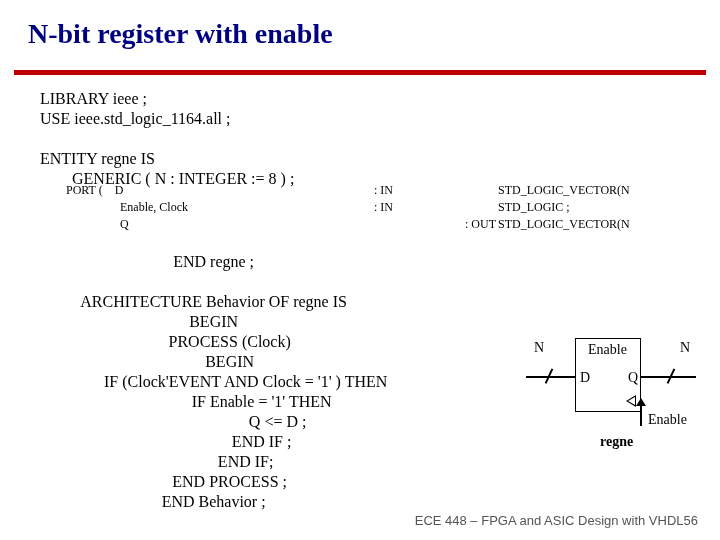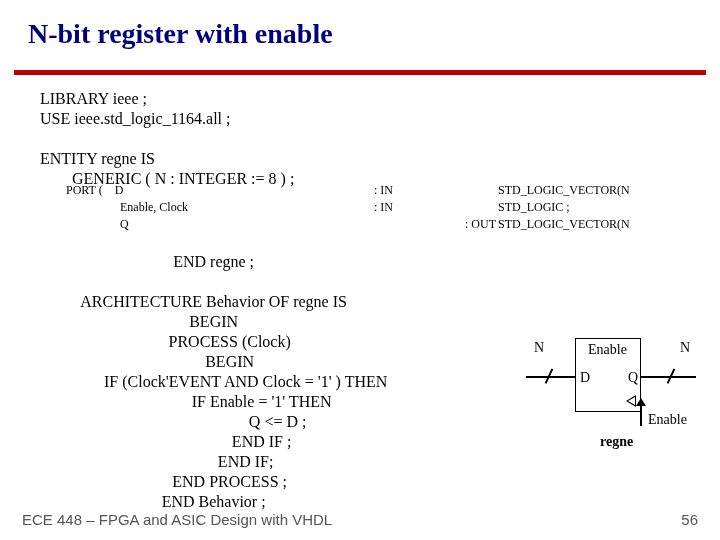--- a/index.html
+++ b/index.html
@@ -40,24 +40,24 @@
   .c1 { width: 330px; }
   .c2 { width: 60px; margin-top: 32px; }
   .c3 { width: 60px; text-align: right; }
   .c4 { }
   .footer {
     position: absolute;
     bottom: 12px;
     left: 22px;
     right: 22px;
     font-family: Arial, sans-serif;
-    font-size: 15px;
+    font-size: 13px;
     color: #555;
     display: flex;
-    justify-content: space-between;
+    justify-content: flex-end;
   }
   
   .diagram {
     position: absolute;
     left: 520px;
     top: 330px;
     width: 180px;
     height: 150px;
     font-size: 14px;
   }

